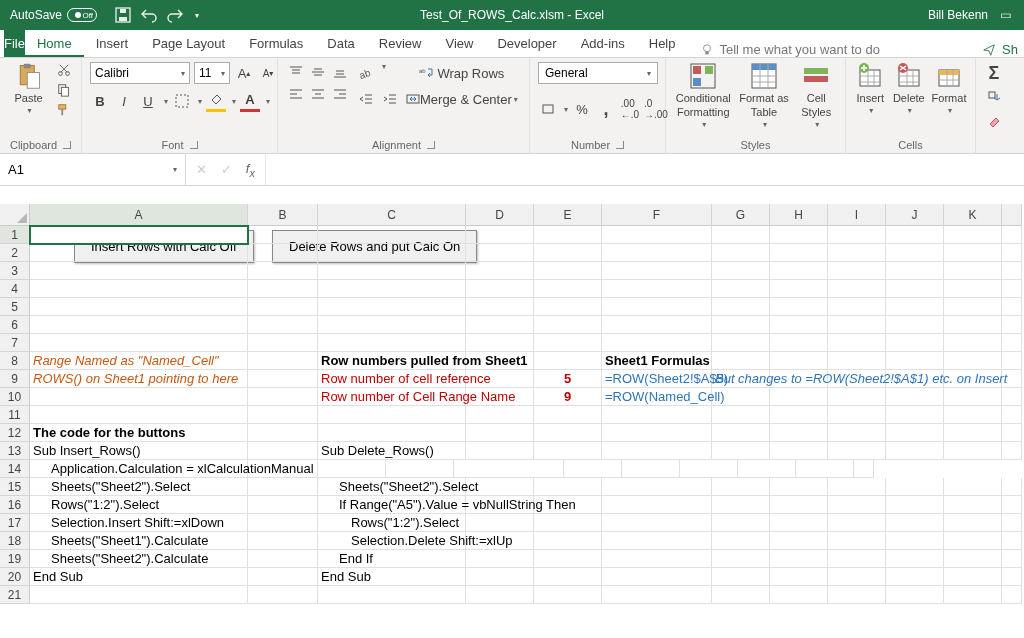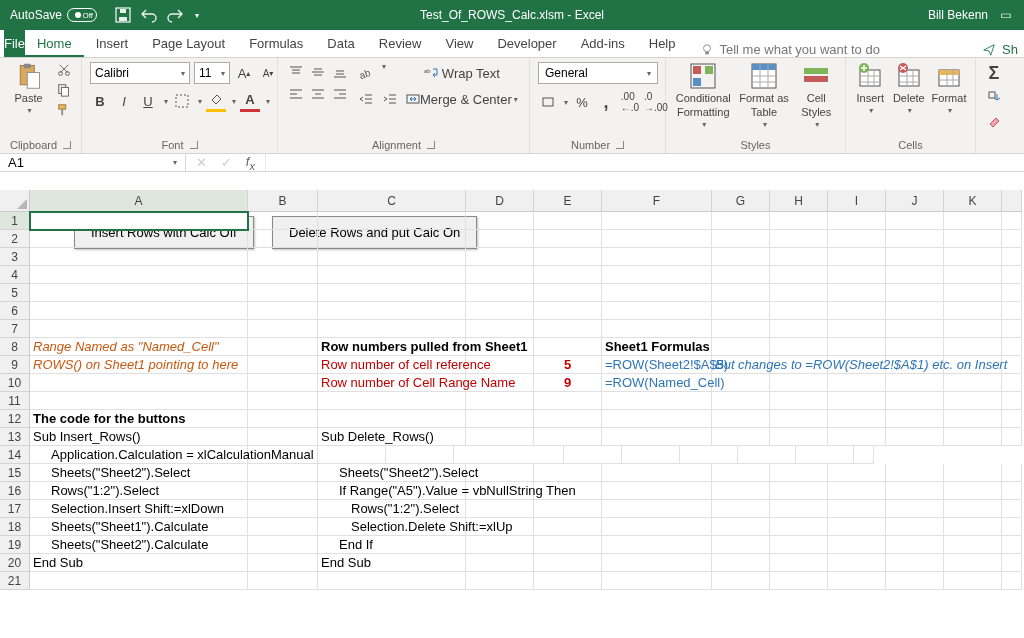--- a/index.html
+++ b/index.html
@@ -43,21 +43,21 @@
   .fill-bucket{border-bottom:3px solid #ffc000;}
   .align-grid{display:grid;grid-template-columns:repeat(3,20px);grid-template-rows:repeat(2,20px);gap:2px;}
   .align-cell{display:flex;align-items:center;justify-content:center;cursor:pointer;}
   .svg-sm{width:14px;height:14px;}
   .num-row{display:flex;gap:4px;align-items:center;}
   .num-select{width:120px;height:22px;border:1px solid #ababab;background:#fff;font-size:12px;padding:0 6px;display:flex;align-items:center;justify-content:space-between;}
   .editing-col{display:flex;flex-direction:column;gap:2px;align-items:flex-start;}
   .sigma{font-size:18px;font-weight:bold;color:#444;}
 
   
-  .formula-bar { height: 18px; display: flex; border-bottom: 1px solid #d4d4d4; background:#fff; align-items:center;text-align:right;}
+  .formula-bar { height: 32px; display: flex; border-bottom: 1px solid #d4d4d4; background:#fff; align-items:center;text-align:right;}
   .name-box { width: 186px; border-right:1px solid #d4d4d4;padding:0 8px;font-size:13px;display:flex;align-items:center;justify-content:space-between;height:100%;}
   .fb-btns{display:flex;gap:14px;padding:0 10px;color:#999;font-size:13px;align-items:center;height:100%;border-right:1px solid #e8e8e8;}
   .fx{font-style:italic;font-size:13px;color:#666;}
   .fb-input{flex:1;height:100%;padding:0 8px;font-size:13px;}
 
   
   .grid-area{position:relative;overflow:hidden;height:calc(638px - 30px - 28px - 96px - 26px);}
   .spacer-row{height:22px;display:flex;}
   .select-all{width:30px;height:22px;background:#f0f0f0;border-right:1px solid #ccc;border-bottom:1px solid #ccc;position:relative;}
   .select-all::after{content:"";position:absolute;right:2px;bottom:2px;border:5px solid transparent;border-right-color:#b7b7b7;border-bottom-color:#b7b7b7;}
@@ -283,40 +283,40 @@
               </svg>
             </span>
         </div>
       </div>
       <div style="display:flex;flex-direction:column;gap:4px;font-size:12px;color:#444;">
         <div class="font-btn" style="width:auto;gap:4px;">
           <svg class="svg-sm" viewBox="0 0 14 14">
               <text x="0" y="7" font-size="6" fill="#555">ab</text>
               <path d="M9 3 H13 V9 L10 9 M11 7 L9 9 L11 11" stroke="#2e75b6" fill="none"></path>
             </svg>
-          <span>Wrap Text</span>
+          <span>Wrap Rows</span>
         </div>
         <div class="font-btn" style="width:auto;gap:0;">
           <svg class="svg-sm" viewBox="0 0 14 14">
               <rect x="1" y="3" width="12" height="8" fill="none" stroke="#555"></rect>
               <path d="M4 7 H10 M4 7 L6 5 M4 7 L6 9 M10 7 L8 5 M10 7 L8 9" stroke="#2e75b6"></path>
             </svg>
           <span>Merge &amp; Center</span>
             <span class="caret">▾</span>
         </div>
       </div>
     </div>
     <div class="group-label">
         <span>Alignment</span>
         <span class="dlg-launch"></span>
       </div>
   </div>
 
   <div class="group" style="width:136px;">
-    <div class="group-body" style="flex-direction:column;gap:7px;">
+    <div class="group-body" style="flex-direction:column;gap:14px;">
       <div class="num-select">
           <span>General</span>
           <span class="caret">▾</span>
         </div>
       <div class="num-row">
         <span class="font-btn">
             <svg class="svg-sm" viewBox="0 0 14 14">
               <rect x="2" y="3" width="10" height="8" fill="none" stroke="#555"></rect>
             </svg>
           </span>

